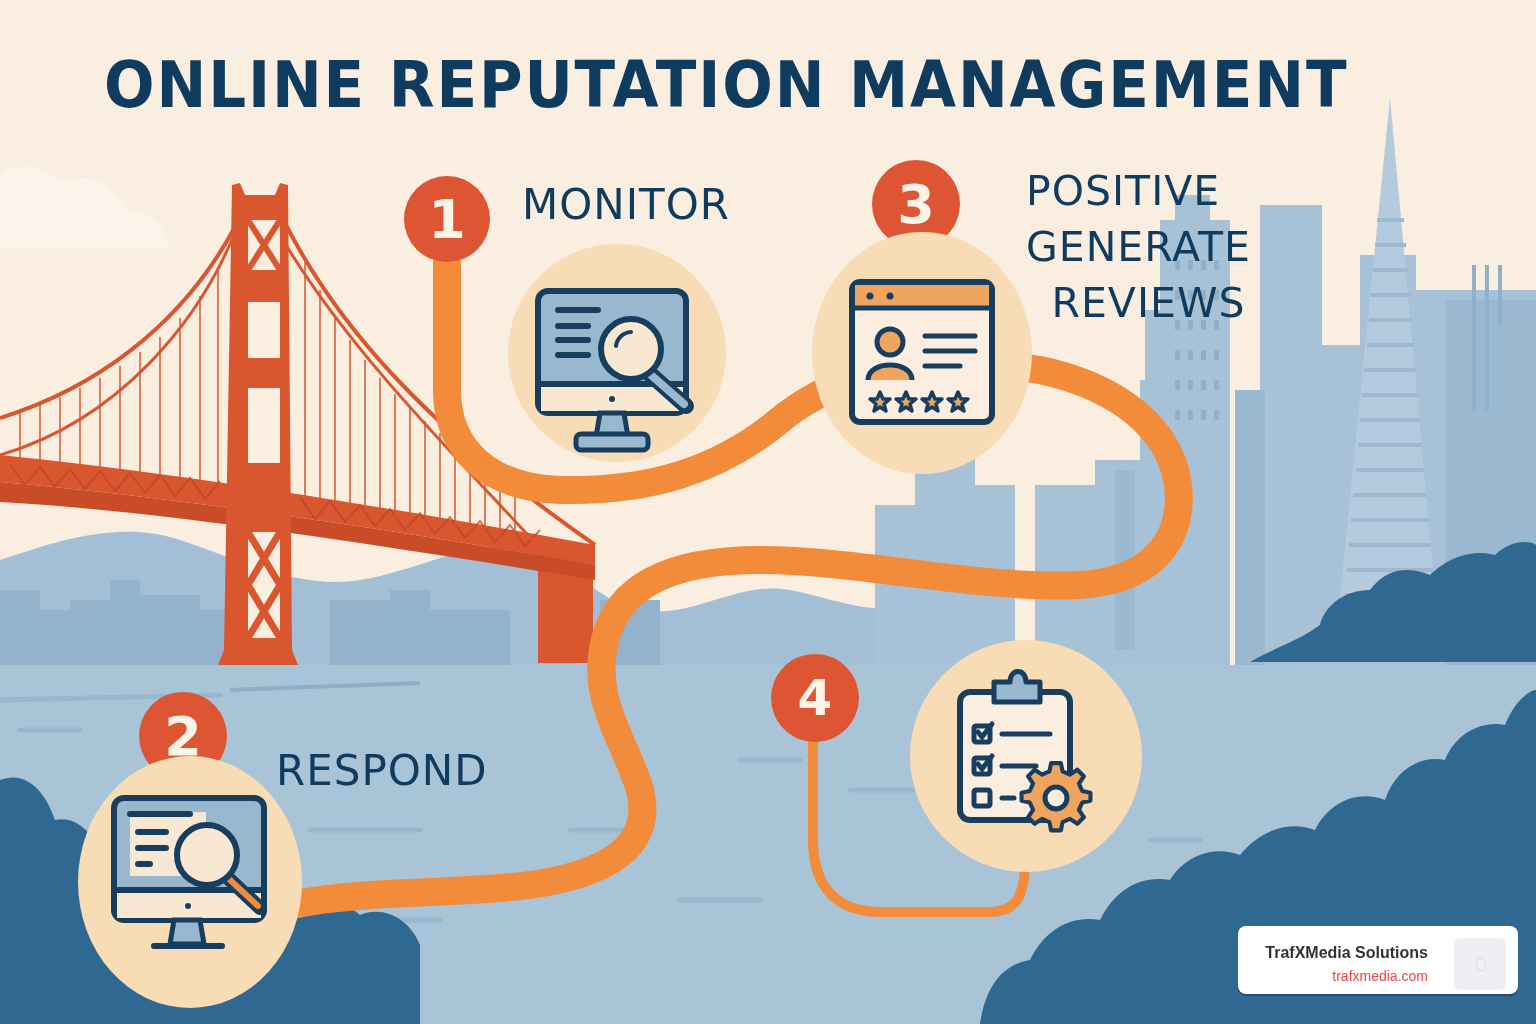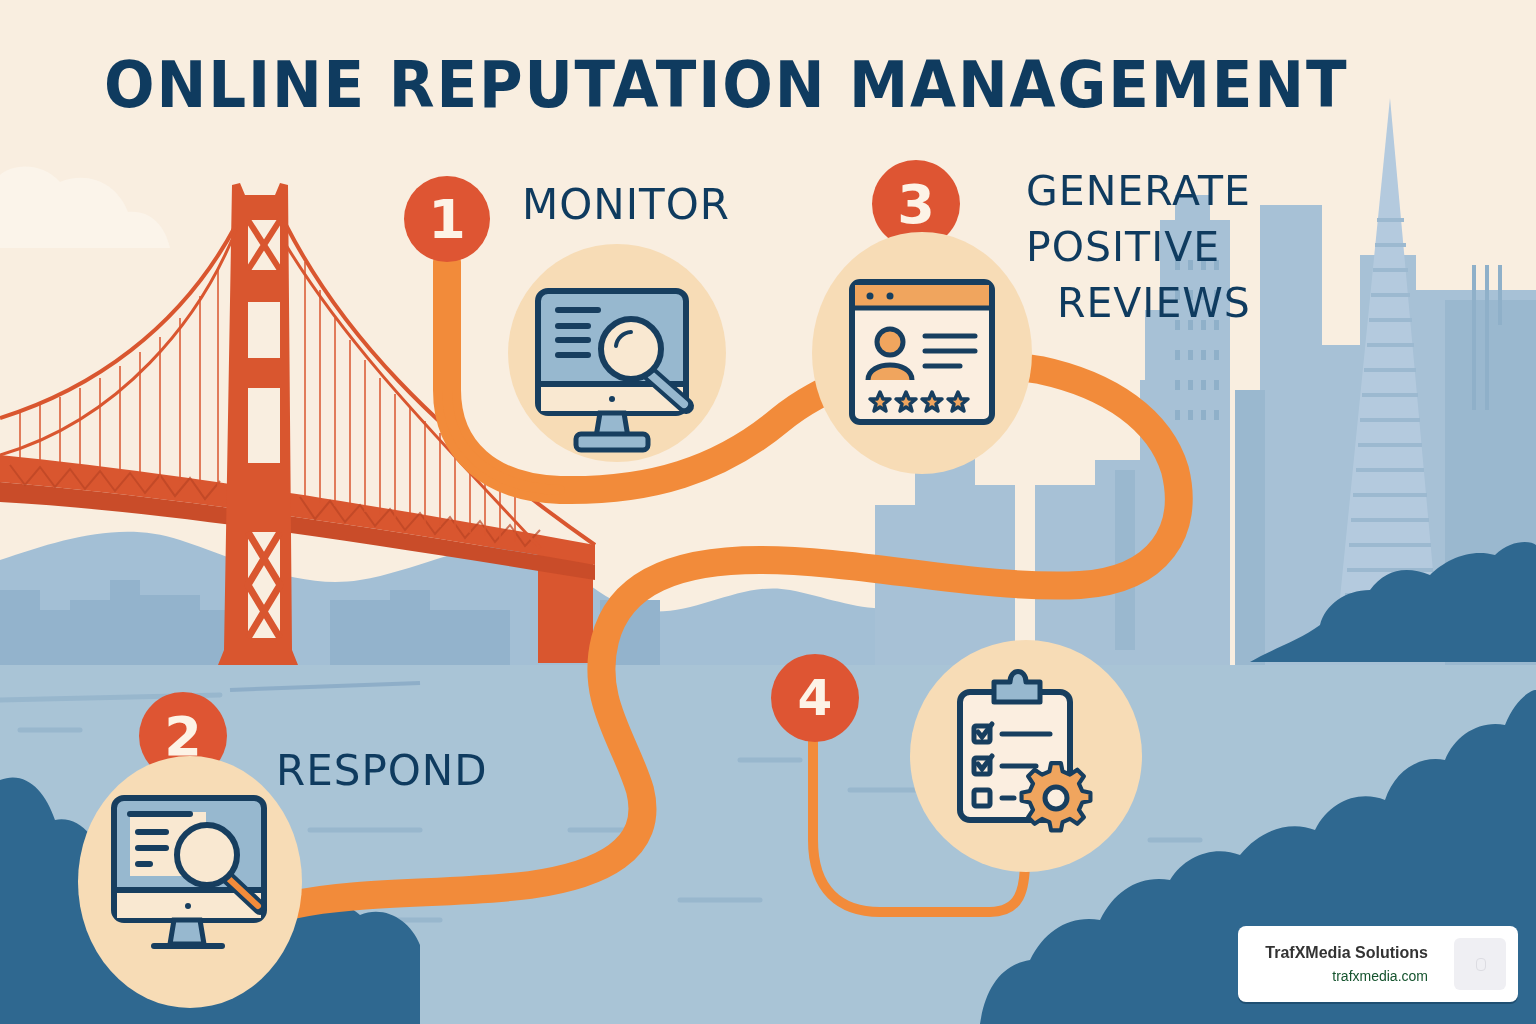--- a/index.html
+++ b/index.html
@@ -23,33 +23,33 @@
   .step-label .line { display: block; }
   .badge {
     position: absolute; border-radius: 50%;
     background: #de5533; color: #fdf3e6;
     font-family: "DejaVu Sans", sans-serif; font-weight: bold;
     display: flex; align-items: center; justify-content: center;
   }
   .icon-circle { position: absolute; border-radius: 50%; background: #f7dcb6; }
   .icon-circle svg { position: absolute; left: 0; top: 0; width: 100%; height: 100%; }
   .brand-card {
-    position: absolute; left: 1238px; top: 926px; width: 280px; height: 76px;
+    position: absolute; left: 1238px; top: 926px; width: 280px; height: 68px;
     background: #ffffff; border-radius: 8px;
     box-shadow: 0 2px 0 #1f4f72;
   }
   .brand-name {
     position: absolute; right: 90px; top: 18px;
     font-family: "Liberation Sans", sans-serif; font-weight: bold;
     font-size: 16px; color: #333333; white-space: nowrap;
   }
   .brand-url {
     position: absolute; right: 90px; top: 42px;
     font-family: "Liberation Sans", sans-serif;
-    font-size: 14px; color: #14532d; white-space: nowrap;
+    font-size: 14px; color: #ef4444; white-space: nowrap;
   }
   .brand-logo {
     position: absolute; right: 12px; top: 12px; width: 52px; height: 52px;
     background: #efeff3; border-radius: 6px;
   }
   .brand-logo span {
     position: absolute; left: 22px; top: 20px; width: 8px; height: 11px;
     border: 1px solid #dcdce2; border-radius: 4px;
   }
 </style>
@@ -284,23 +284,23 @@
     <line x1="150" y1="122" x2="182" y2="152" stroke="#173e5f" stroke-width="14" stroke-linecap="round"></line>
     <line x1="151" y1="123" x2="180" y2="150" stroke="#f28b3a" stroke-width="6" stroke-linecap="round"></line>
     <circle cx="129" cy="99" r="30" fill="#f9e8d1" stroke="#173e5f" stroke-width="6"></circle>
   </svg>
 </div>
 
 <div class="badge" style="left:872px; top:160px; width:88px; height:88px; font-size:54px;">
   <span>3</span>
 </div>
 <div class="step-label" style="left:1026px; top:163px; text-align:center; font-size:41px; line-height:56px;">
+  <span class="line" style="text-align:left;">POSITIVE</span>
   <span class="line">GENERATE</span>
-  <span class="line" style="text-align:left;">POSITIVE</span>
-  <span class="line" style="padding-left:20px; text-align:right;">REVIEWS</span>
+  <span class="line" style="padding-left:20px; text-align:center;">REVIEWS</span>
 </div>
 <div class="icon-circle" style="left:812px; top:232px; width:220px; height:242px;">
   <svg viewBox="0 0 220 242">
     <rect x="40" y="50" width="140" height="140" rx="8" fill="#fbeee0" stroke="#173e5f" stroke-width="6"></rect>
     <rect x="43" y="53" width="134" height="22" fill="#f0a55e"></rect>
     <line x1="40" y1="76" x2="180" y2="76" stroke="#173e5f" stroke-width="5"></line>
     <circle cx="58" cy="64" r="3.5" fill="#173e5f"></circle>
       <circle cx="78" cy="64" r="3.5" fill="#173e5f"></circle>
     <circle cx="78" cy="110" r="13" fill="#f0a55e" stroke="#173e5f" stroke-width="5"></circle>
     <path d="M56 148 C56 128 100 128 100 148" fill="#f0a55e" stroke="#173e5f" stroke-width="5"></path>

